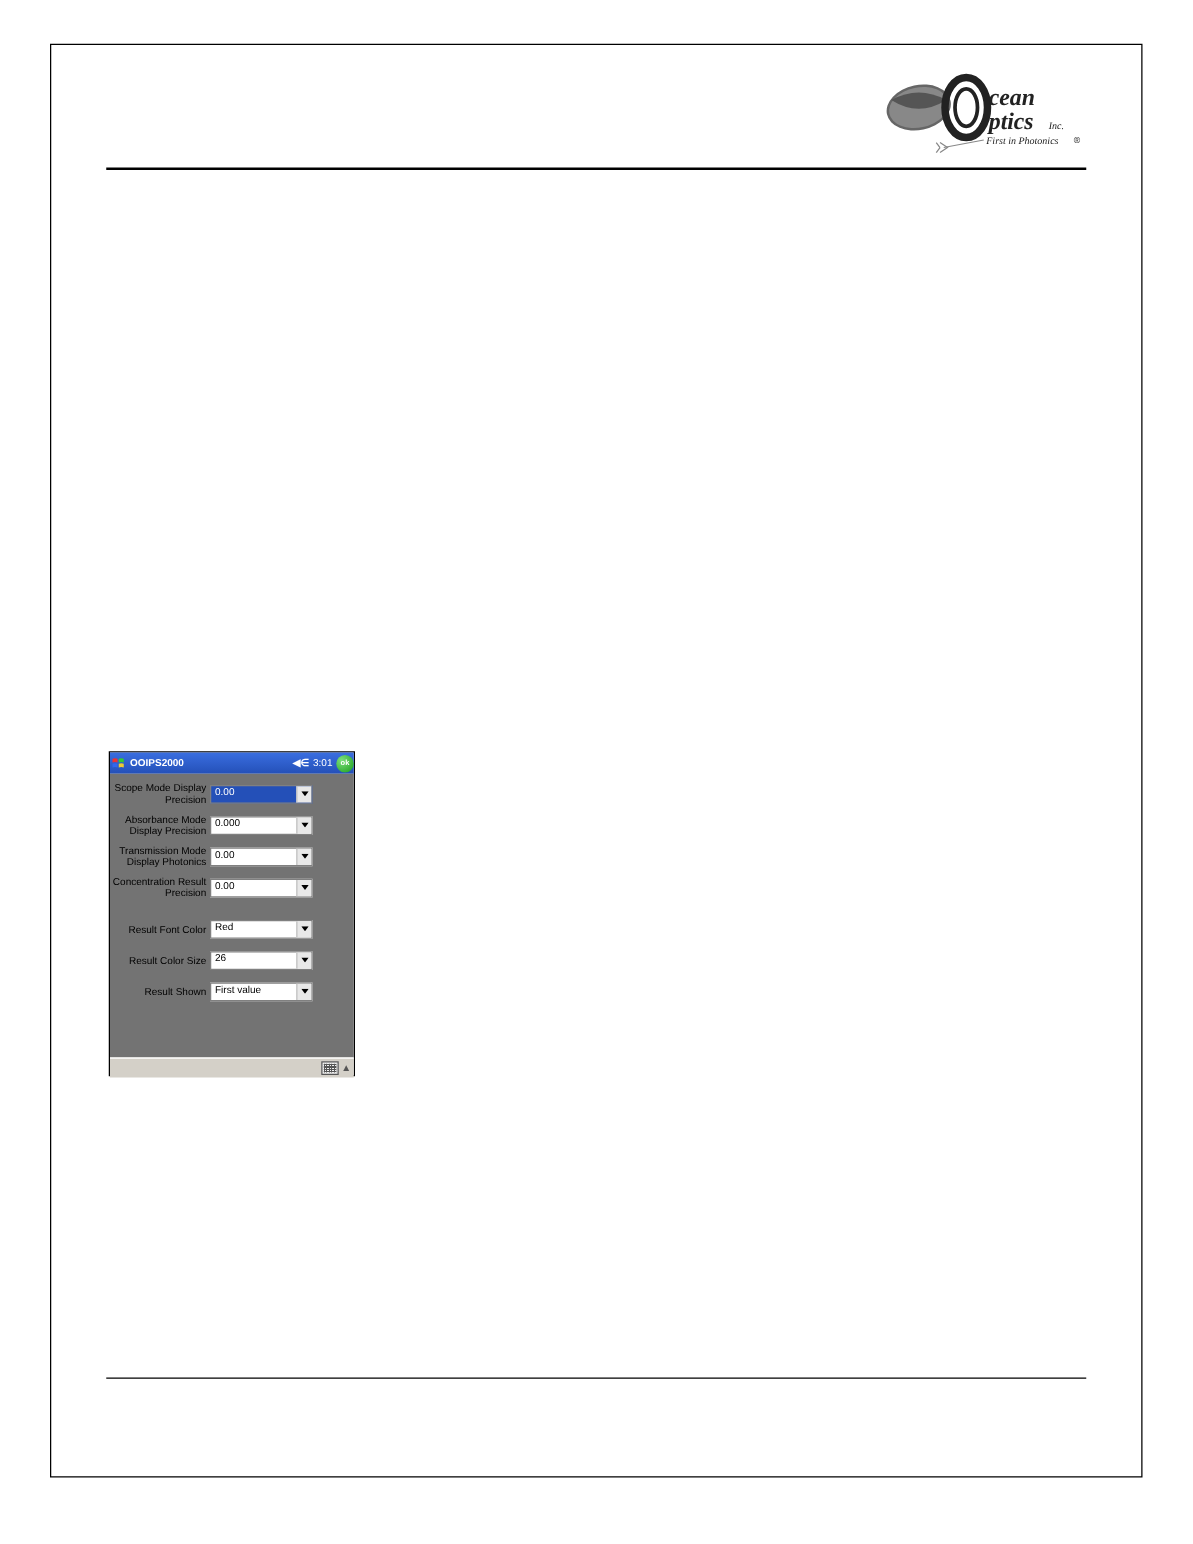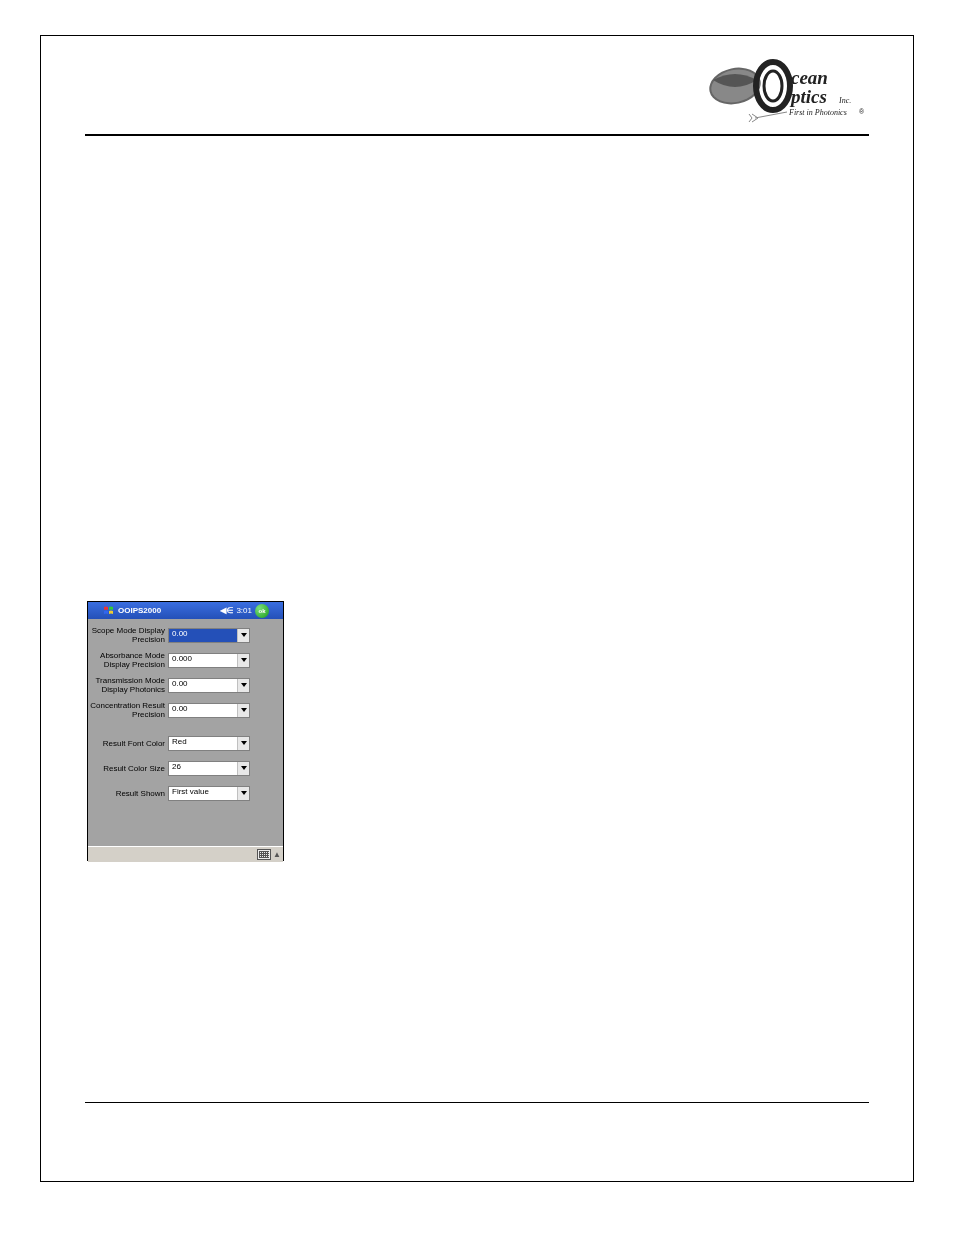--- a/index.html
+++ b/index.html
@@ -51,40 +51,40 @@
     background: #fff;
   }
   .titlebar {
     height: 17px;
     background: linear-gradient(#3a6ee0,#2450b8);
     display: flex;
     align-items: center;
     font-size: 8px;
     color: #fff;
     font-weight: bold;
-    padding: 0 14px;
+    padding: 0 0;
   }
   .winflag {
     width: 13px; height: 13px;
     margin-right: 3px;
     display: flex; align-items: center; justify-content: center;
   }
   .winflag svg { width: 12px; height: 12px; }
   .tb-title { flex: 1; }
   .tb-speaker { margin-right: 3px; font-size: 8px; }
   .tb-time { margin-right: 3px; font-size: 8px; font-weight: normal; }
   .ok-btn {
     width: 14px; height: 14px;
     border-radius: 50%;
     background: radial-gradient(circle at 30% 30%, #7ce07c, #1a9d1a);
     display: flex; align-items: center; justify-content: center;
     font-size: 6px; font-weight: bold; color: #fff;
   }
   .form-area {
-    background: #a3a3a3;
+    background: #737373;
     height: 227px;
     padding-top: 5px;
   }
   .form-row {
     display: flex;
     align-items: center;
     height: 22px;
     margin-bottom: 3px;
   }
   .gap-row { height: 8px; }

